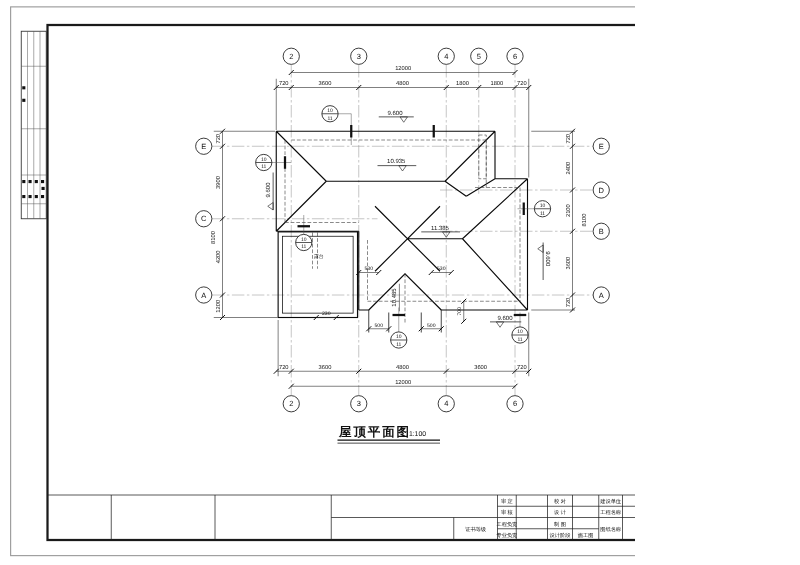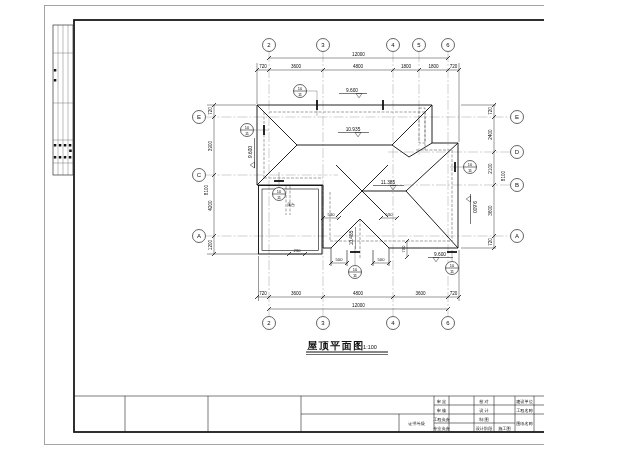--- a/index.html
+++ b/index.html
@@ -1,16 +1,16 @@
 <!DOCTYPE html>
 <html><head>
 <meta charset="utf-8">
 <style>
   html,body{margin:0;padding:0;background:#fff;}
-  #sheet{position:relative;width:508px;height:452px;background:#fff;overflow:hidden;margin-left:36px;}
+  #sheet{position:relative;width:508px;height:452px;background:#fff;overflow:hidden;}
   svg{position:absolute;left:0;top:0;}
   text{font-family:"Liberation Sans",sans-serif;fill:#111;text-anchor:middle;}
   .t{font-size:4.6px;}
   .ts{font-size:4.1px;}
   .tc{font-size:4.2px;}
   .te{font-size:4.8px;}
   .tb{font-size:6px;}
   .tt{font-size:10px;letter-spacing:1.5px;font-weight:bold;}
   .tsc{font-size:5.5px;}
   .tm{font-size:4px;}

